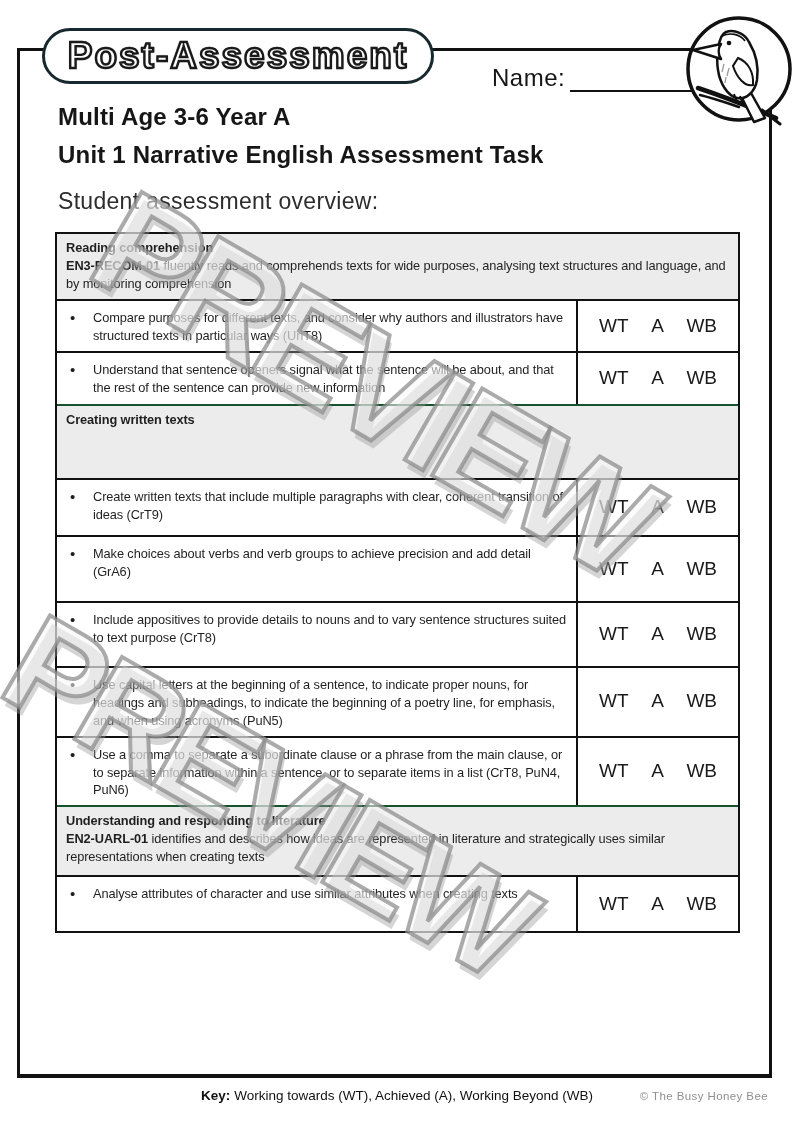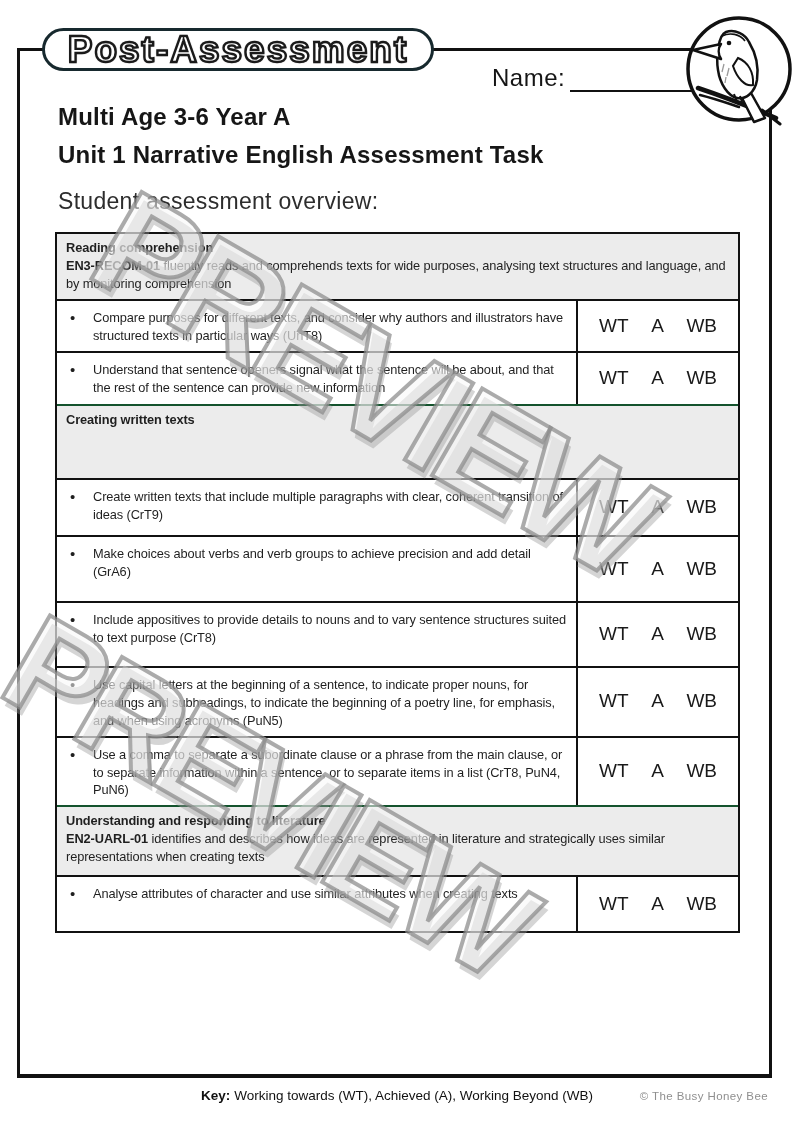--- a/index.html
+++ b/index.html
@@ -8,21 +8,21 @@
     background:#ffffff;color:#1a1a1a;
     font-family:"Liberation Sans", sans-serif;
   }
   
   .frame{
     position:absolute;left:17px;top:48px;width:755px;height:1030px;
     border:3px solid #111;border-bottom-width:4px;box-sizing:border-box;z-index:1;
   }
   
   .banner{
-    position:absolute;left:42px;top:28px;width:392px;height:43px;background:#fff;
+    position:absolute;left:42px;top:28px;width:392px;height:56px;background:#fff;
     border:3.5px solid #17292e;border-radius:28px;display:flex;align-items:center;
     justify-content:center;z-index:5;box-sizing:border-box;
   }
   .banner-text{
     font-size:37px;font-weight:bold;letter-spacing:2px;color:#fff;
     -webkit-text-stroke:2.4px #1a1a1a;
     text-shadow:0 0 1px #000,0 0 1px #000,0 0 2px #000;
     white-space:nowrap;
   }
   

